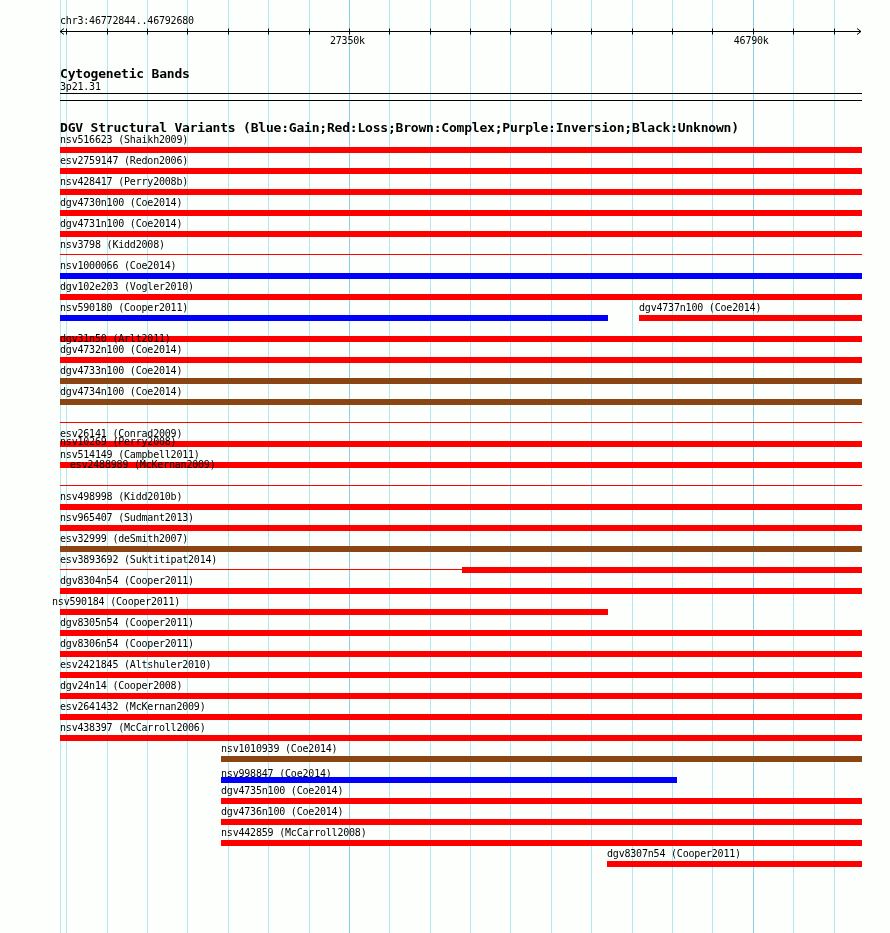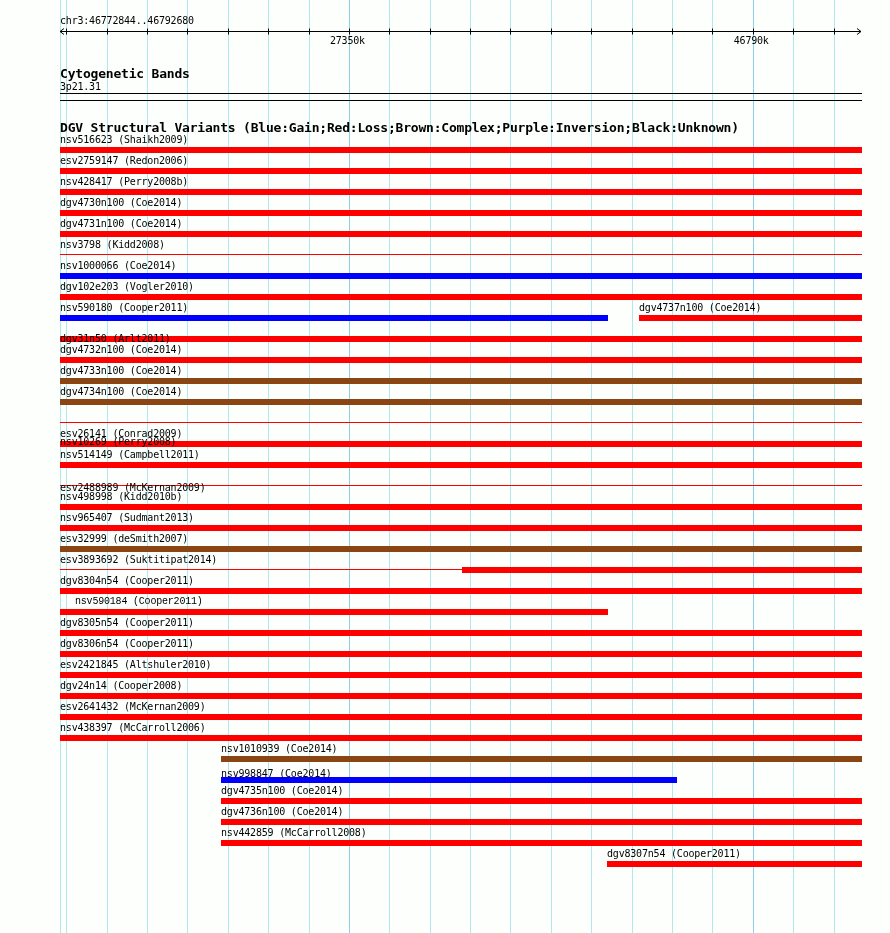--- a/index.html
+++ b/index.html
@@ -127,27 +127,27 @@
     <div class="txt" style="left: 60px; top: 281px;">dgv102e203 (Vogler2010)</div>
     <div class="txt" style="left: 60px; top: 302px;">nsv590180 (Cooper2011)</div>
     <div class="txt" style="left: 639px; top: 302px;">dgv4737n100 (Coe2014)</div>
     <div class="txt" style="left: 60px; top: 321px; margin-top: 12px;">dgv31n50 (Arlt2011)</div>
     <div class="txt" style="left: 60px; top: 344px;">dgv4732n100 (Coe2014)</div>
     <div class="txt" style="left: 60px; top: 365px;">dgv4733n100 (Coe2014)</div>
     <div class="txt" style="left: 60px; top: 386px;">dgv4734n100 (Coe2014)</div>
     <div class="txt" style="left: 60px; top: 407px; margin-top: 29px;">nsv10269 (Perry2008)</div>
     <div class="txt" style="left: 60px; top: 428px;">esv26141 (Conrad2009)</div>
     <div class="txt" style="left: 60px; top: 449px;">nsv514149 (Campbell2011)</div>
-    <div class="txt" style="left: 60px; top: 482px;">esv2488989 (McKernan2009)</div>
+    <div class="txt" style="left: 60px; top: 459px; padding-left: 10px;">esv2488989 (McKernan2009)</div>
     <div class="txt" style="left: 60px; top: 491px;">nsv498998 (Kidd2010b)</div>
     <div class="txt" style="left: 60px; top: 512px;">nsv965407 (Sudmant2013)</div>
     <div class="txt" style="left: 60px; top: 533px;">esv32999 (deSmith2007)</div>
     <div class="txt" style="left: 60px; top: 554px;">esv3893692 (Suktitipat2014)</div>
     <div class="txt" style="left: 60px; top: 575px;">dgv8304n54 (Cooper2011)</div>
-    <div class="txt" style="left: 75px; top: 596px; font-family: Liberation Mono, monospace;">nsv590184 (Cooper2011)</div>
+    <div class="txt" style="left: 52px; top: 596px;">nsv590184 (Cooper2011)</div>
     <div class="txt" style="left: 60px; top: 617px;">dgv8305n54 (Cooper2011)</div>
     <div class="txt" style="left: 60px; top: 638px;">dgv8306n54 (Cooper2011)</div>
     <div class="txt" style="left: 60px; top: 659px;">esv2421845 (Altshuler2010)</div>
     <div class="txt" style="left: 60px; top: 680px;">dgv24n14 (Cooper2008)</div>
     <div class="txt" style="left: 60px; top: 701px;">esv2641432 (McKernan2009)</div>
     <div class="txt" style="left: 60px; top: 722px;">nsv438397 (McCarroll2006)</div>
     <div class="txt" style="left: 221px; top: 743px;">nsv1010939 (Coe2014)</div>
     <div class="txt" style="left: 221px; top: 768px;">nsv998847 (Coe2014)</div>
     <div class="txt" style="left: 221px; top: 785px;">dgv4735n100 (Coe2014)</div>
     <div class="txt" style="left: 221px; top: 806px;">dgv4736n100 (Coe2014)</div>

